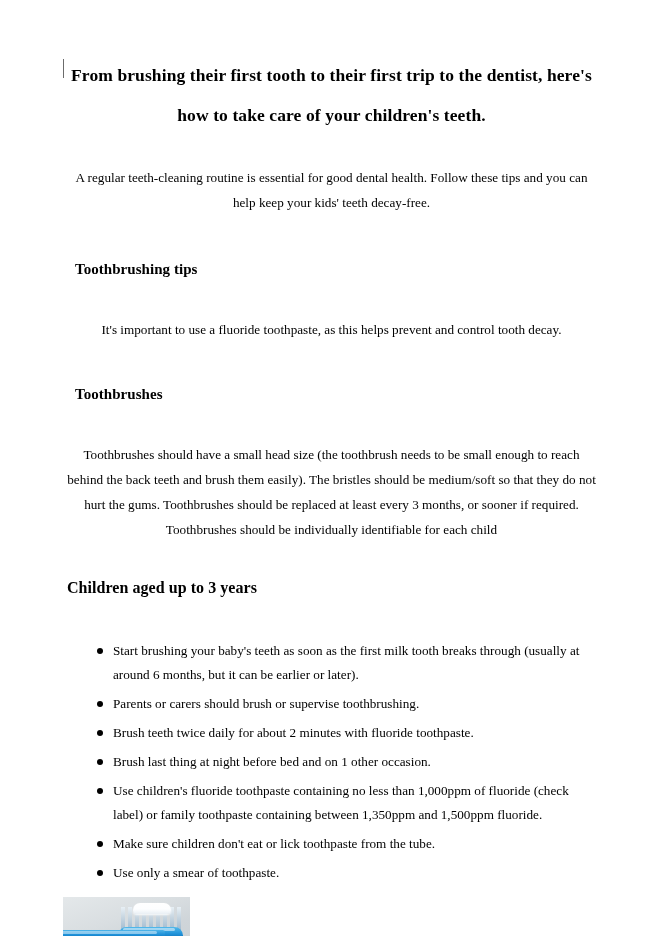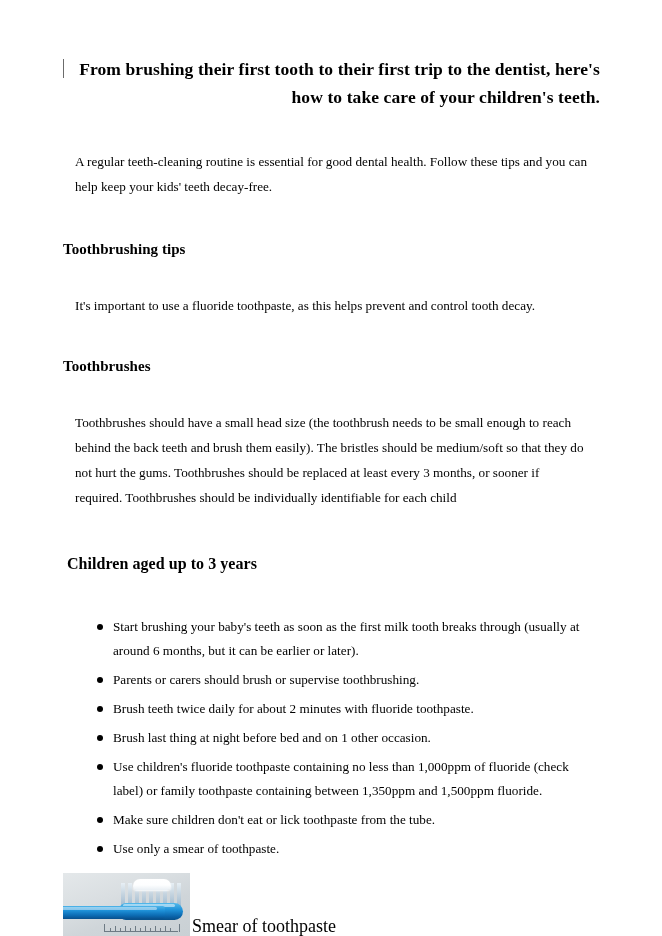--- a/index.html
+++ b/index.html
@@ -26,57 +26,57 @@
     position: absolute;
     left: 63px;
     top: 55px;
     width: 537px;
   }
 
   
   .doc-title {
     font-size: 17.5px;
     font-weight: bold;
-    line-height: 28px;
-    text-align: right;
+    line-height: 40px;
+    text-align: center;
     margin: 0 0 0 0;
     letter-spacing: 0.1px;
     position: relative;
   }
   .caret {
     position: absolute;
     left: 0px;
     top: 4px;
     width: 1px;
     height: 19px;
     background: #6b6b6b;
   }
 
   
   h2.sec-head {
     font-size: 15px;
     font-weight: bold;
     line-height: 20px;
-    margin: 0;
+    margin: 12px;
     letter-spacing: 0.05px;
   }
   h2.sec-head-lg {
     font-size: 16px;
     font-weight: bold;
     line-height: 22px;
     margin: 4px;
     letter-spacing: 0.05px;
   }
 
   
   p.body-par {
     font-size: 13.2px;
     line-height: 25px;
-    margin: 12px;
-    text-align: left;
+    margin: 4px;
+    text-align: center;
   }
 
   
   .gap-intro   { height: 26px; }
   .gap-a       { height: 28px; }
   .gap-b       { height: 22px; }
   .gap-c       { height: 26px; }
   .gap-d       { height: 22px; }
   .gap-e       { height: 27px; }
   .gap-f       { height: 24px; }

